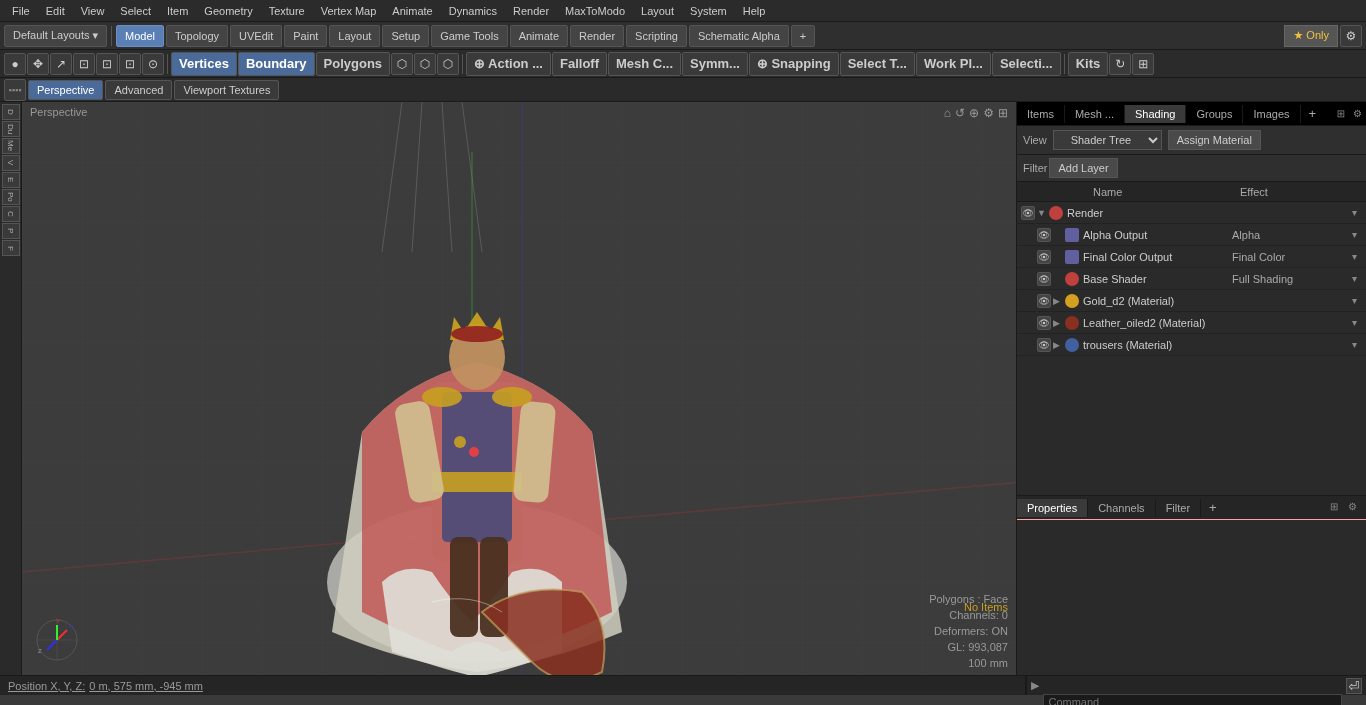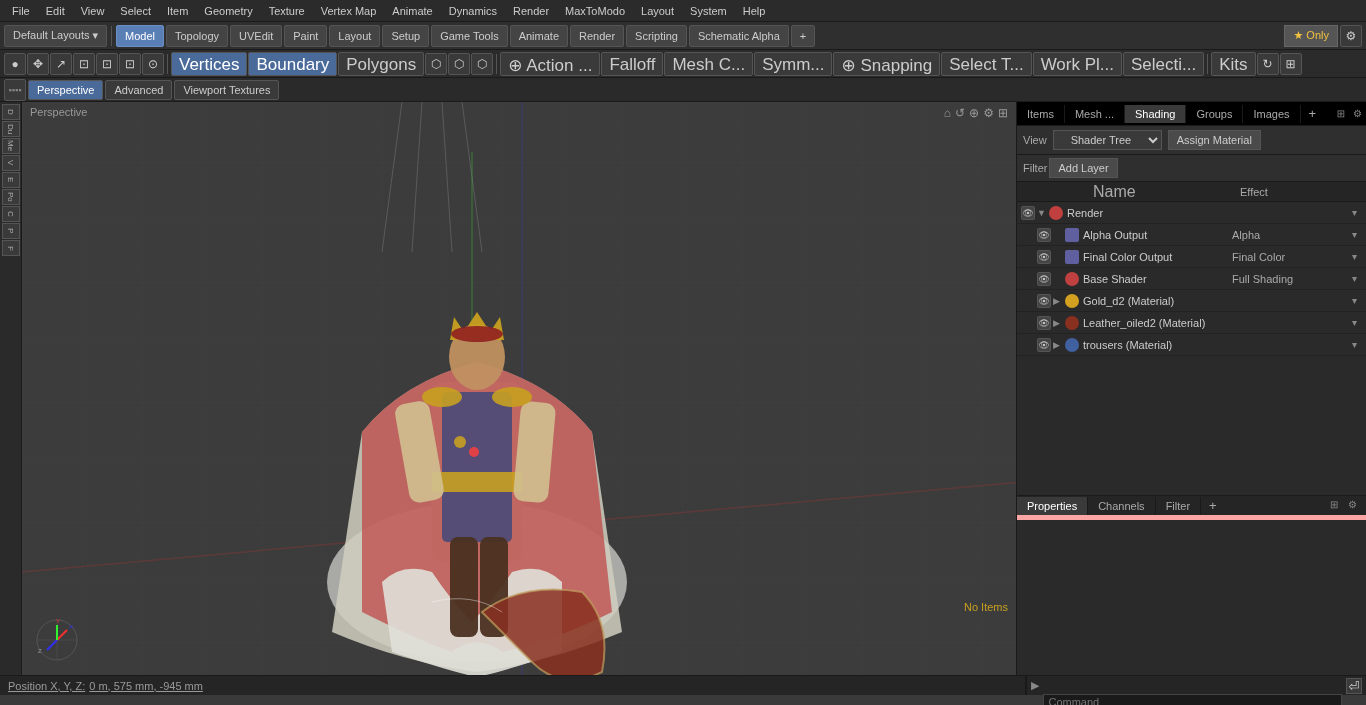--- a/index.html
+++ b/index.html
@@ -72,23 +72,24 @@
       gap: 1px;
       border-bottom: 1px solid #1a1a1a;
     }
     .tool-btn {
       height: 24px;
       padding: 2px 7px;
       background: #3a3a3a;
       border: 1px solid #555;
       color: #ccc;
       cursor: pointer;
-      font-size: 17px;
+      font-size: 13px;
       border-radius: 2px;
       white-space: nowrap;
+      font-weight: bold;
     }
     .tool-btn.active-tool { background: #4a6a9a; color: #fff; }
     .tool-icon {
       width: 22px; height: 22px;
       background: #3a3a3a;
       border: 1px solid #555;
       color: #ccc;
       cursor: pointer;
       font-size: 12px;
       display: flex; align-items: center; justify-content: center;
@@ -294,21 +295,21 @@
 
     
     #shader-list-header {
       height: 20px;
       background: #252525;
       display: flex;
       align-items: center;
       padding: 0 6px;
       border-bottom: 1px solid #1a1a1a;
     }
-    .slh-name { flex: 1; color: #aaa; font-size: 16px; }
+    .slh-name { flex: 1; color: #aaa; font-size: 11px; }
     .slh-effect { width: 120px; color: #aaa; font-size: 11px; }
 
     
     #shader-list {
       flex: 1;
       overflow-y: auto;
       background: #2a2a2a;
     }
     .shader-row {
       height: 22px;
@@ -353,21 +354,21 @@
     #props-panel {
       height: 180px;
       border-top: 1px solid #1a1a1a;
       background: #2a2a2a;
     }
     #props-tabs {
       height: 24px;
       background: #252525;
       display: flex;
       align-items: center;
-      border-bottom: 5px solid #fca5a5;
+      border-bottom: 1px solid #fca5a5;
     }
     .prop-tab {
       padding: 3px 10px;
       color: #aaa;
       cursor: pointer;
       font-size: 11px;
       border-right: 1px solid #1a1a1a;
     }
     .prop-tab.active { background: #3a3a3a; color: #fff; }
     .prop-tab-add {
@@ -578,20 +579,27 @@
       <span style="cursor:pointer;font-size:12px;">⌂</span>
       <span style="cursor:pointer;font-size:12px;">↺</span>
       <span style="cursor:pointer;font-size:12px;">⊕</span>
       <span style="cursor:pointer;font-size:12px;">⚙</span>
       <span style="cursor:pointer;font-size:12px;">⊞</span>
     </div>
 
     <div id="vp-status">
       <div>No Items</div>
     </div>
+    <div id="vp-status-detail">
+      <div>Polygons : Face</div>
+      <div>Channels: 0</div>
+      <div>Deformers: ON</div>
+      <div>GL: 993,087</div>
+      <div>100 mm</div>
+    </div>
 
     <div id="compass">
       <svg xmlns="http://www.w3.org/2000/svg" viewBox="0 0 50 50">
         <circle cx="25" cy="25" r="20" fill="none" stroke="#555" stroke-width="1"></circle>
         <line x1="25" y1="5" x2="25" y2="45" stroke="#555" stroke-width="0.5"></line>
         <line x1="5" y1="25" x2="45" y2="25" stroke="#555" stroke-width="0.5"></line>
         <line x1="25" y1="25" x2="35" y2="15" stroke="#f03030" stroke-width="2"></line>
         <line x1="25" y1="25" x2="15" y2="35" stroke="#3030f0" stroke-width="2"></line>
         <line x1="25" y1="25" x2="25" y2="10" stroke="#30f030" stroke-width="2"></line>
         <text x="24" y="8" fill="#f03030" font-size="6">Y</text>

